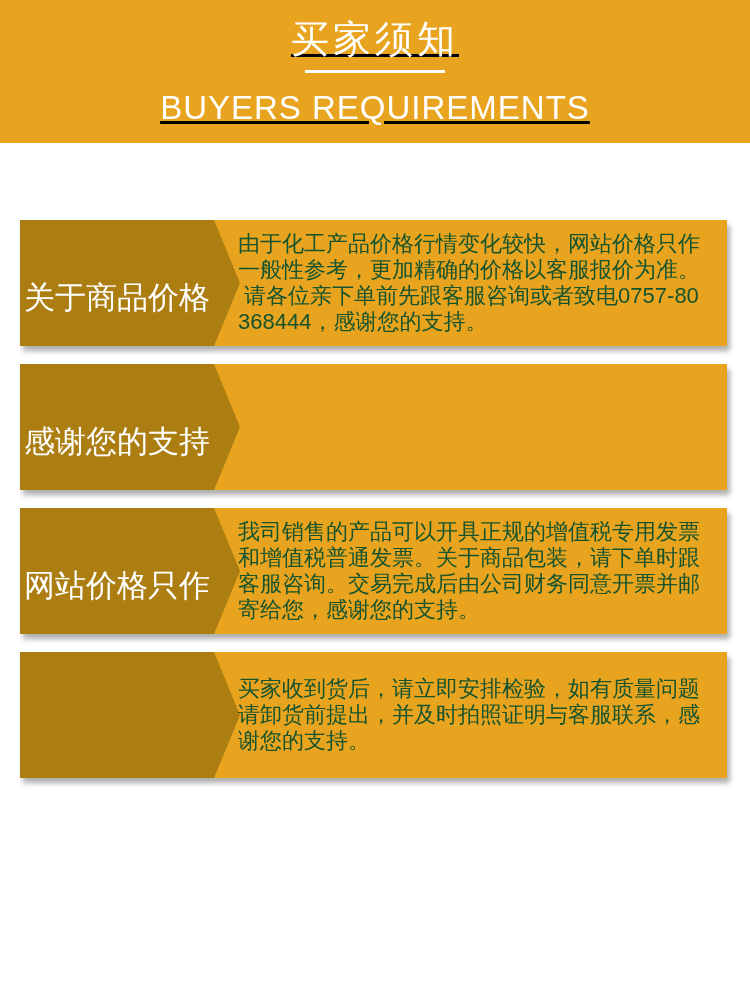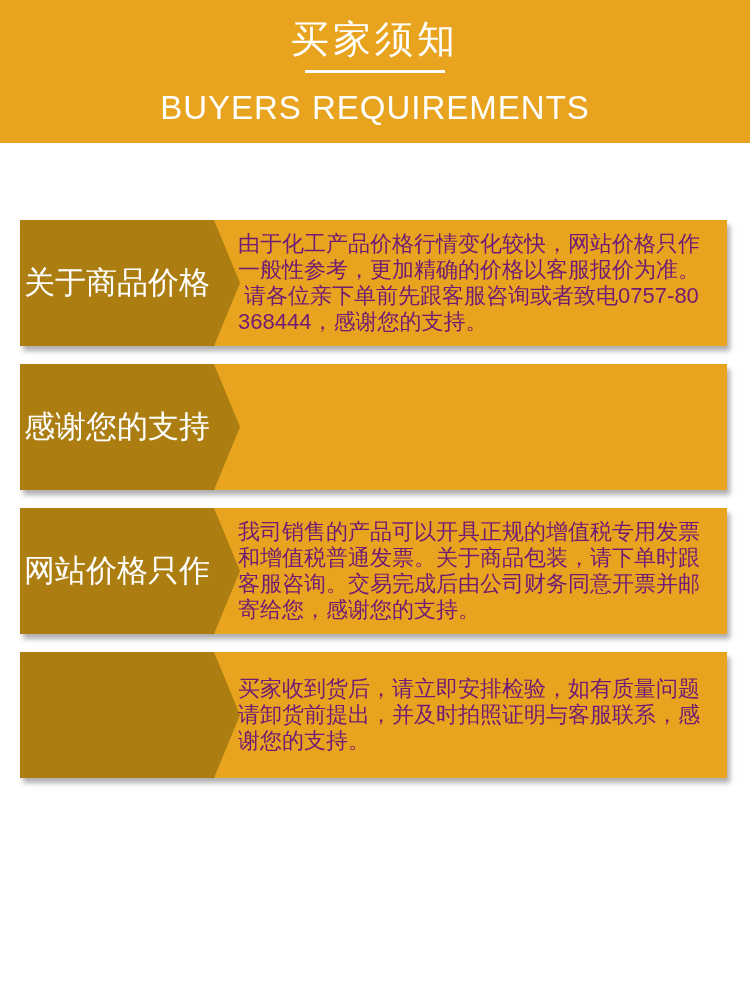--- a/index.html
+++ b/index.html
@@ -8,20 +8,21 @@
     background: #ffffff;
     font-family: "Liberation Sans", "DejaVu Sans", sans-serif;
   }
   .page {
     position: relative;
     width: 750px;
     height: 999px;
     margin: 0 auto;
     background: #ffffff;
     overflow: hidden;
+    text-decoration: underline;
   }
 
   
   .header {
     width: 750px;
     height: 143px;
     background: #E8A41E;
     color: #ffffff;
     text-align: center;
     box-sizing: border-box;
@@ -70,40 +71,40 @@
     left: 0;
     top: 0;
     width: 220px;
     height: 100%;
     background: #AC7E12;
     clip-path: polygon(0 0, 194px 0, 220px 50%, 194px 100%, 0 100%);
   }
   .notice .label-text {
     position: absolute;
     left: 0;
-    top: 0;
+    top: 15px;
     width: 194px;
     height: 100%;
     display: flex;
     align-items: center;
     justify-content: center;
     color: #ffffff;
     font-size: 31px;
     letter-spacing: 0;
     white-space: nowrap;
   }
   .notice .body {
     position: absolute;
     left: 218px;
     right: 6px;
     top: 0;
     height: 100%;
     display: flex;
     align-items: center;
-    color: #701a75;
+    color: #14532d;
     font-size: 22px;
     line-height: 26px;
   }
   .notice .body .text {
     white-space: pre;
   }
 </style>
 </head>
 <body>
 

